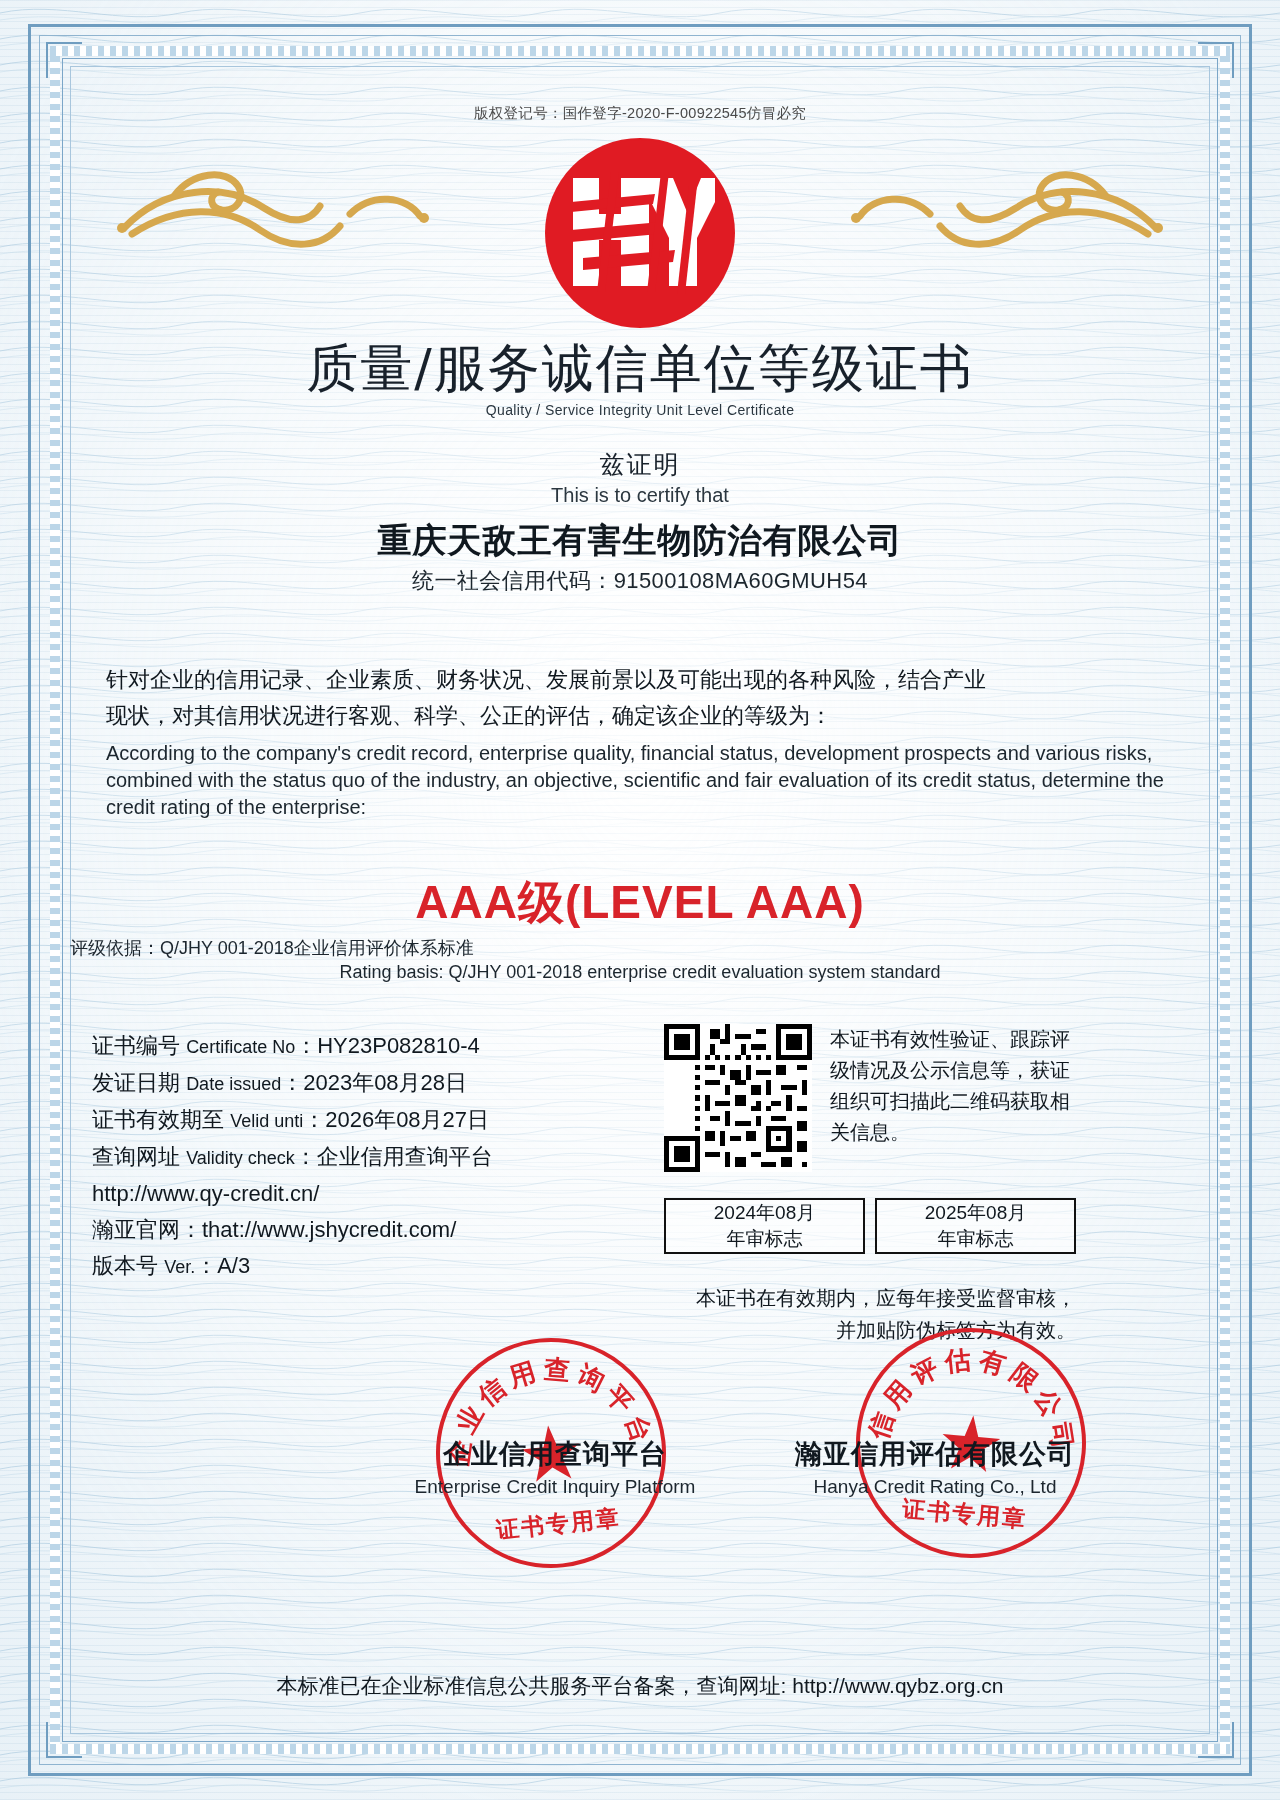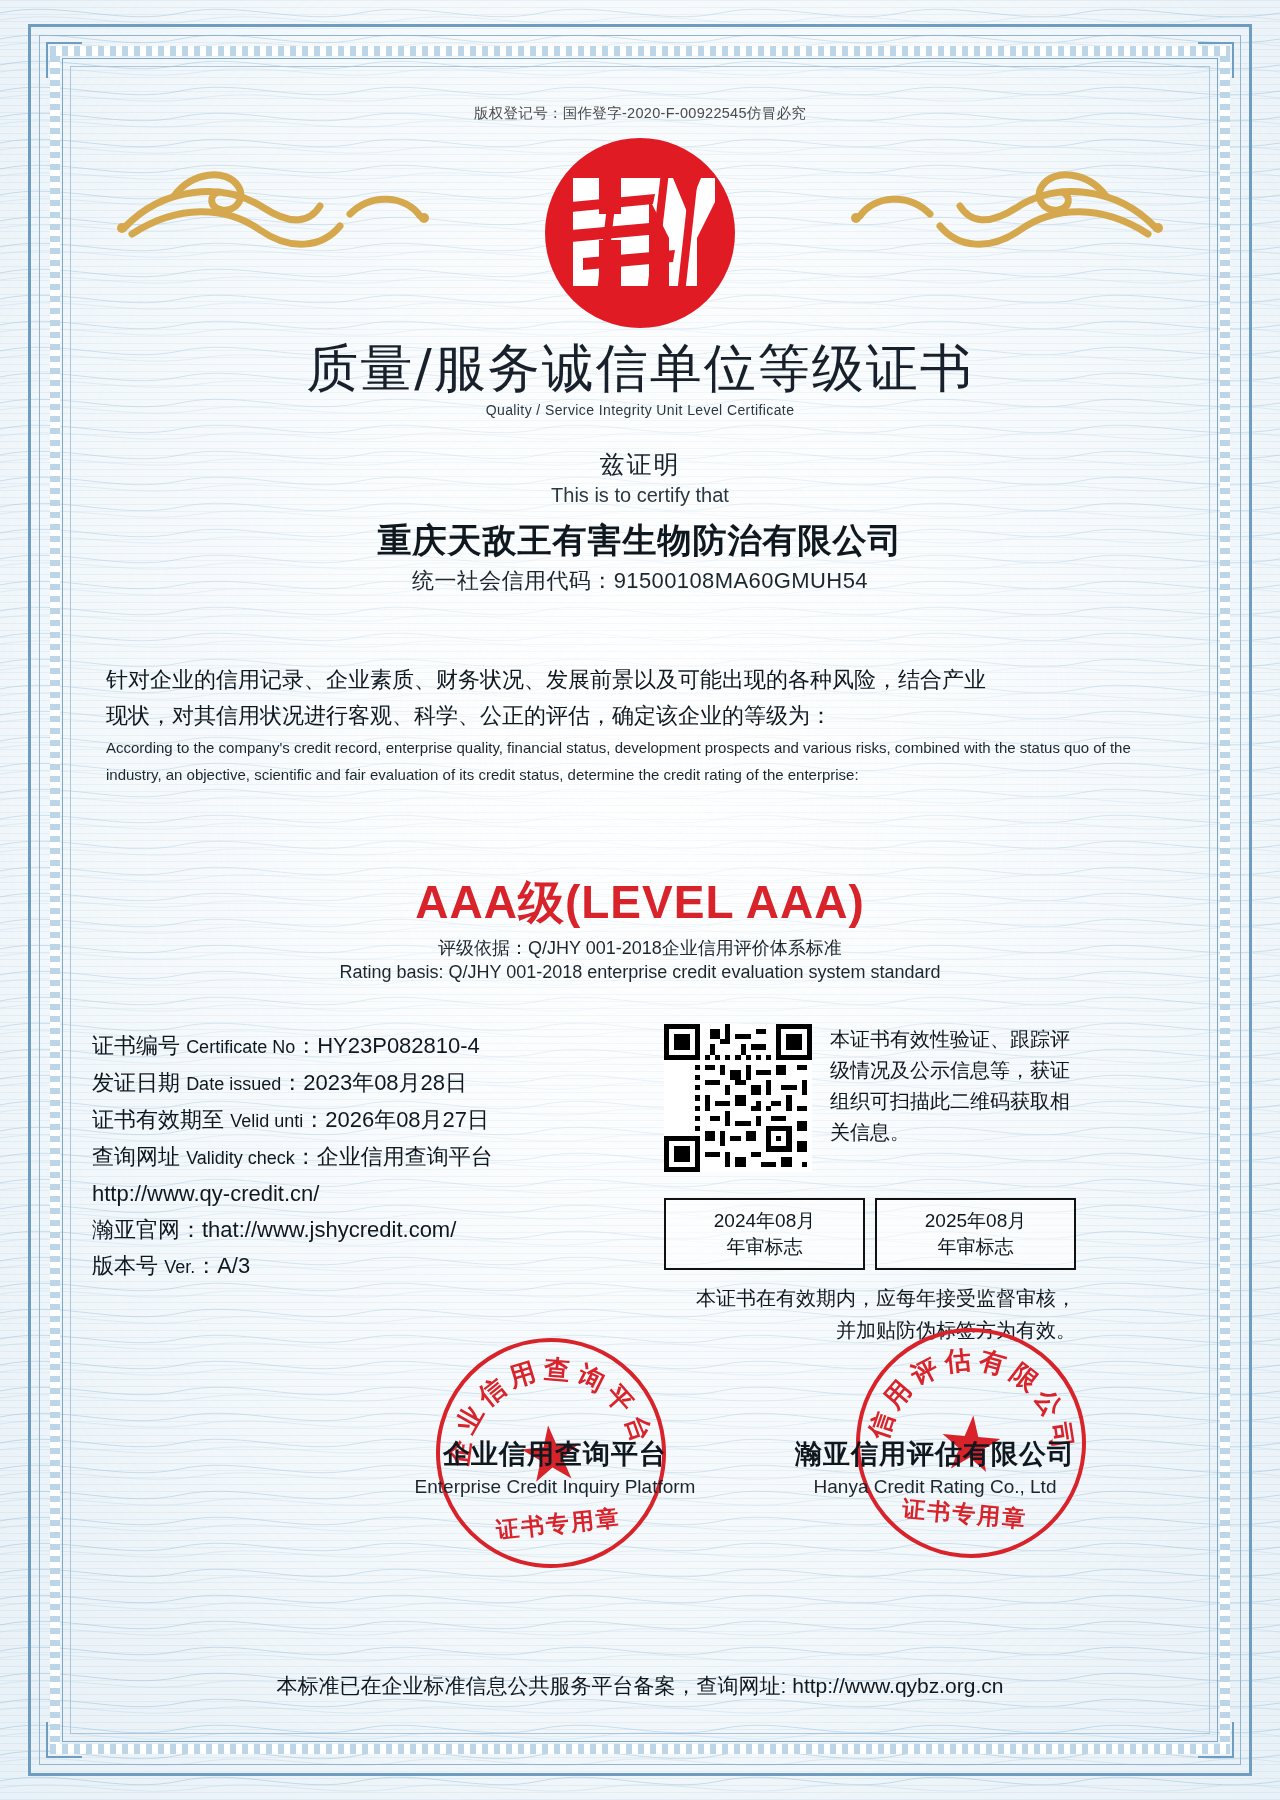--- a/index.html
+++ b/index.html
@@ -111,28 +111,29 @@
   
   .para{
     position:absolute;top:596px;left:36px;right:36px;
   }
   .para-cn{
     font-size:22px;line-height:36px;color:#10181f;text-align:justify;
     text-align-last:left;
   }
   .para-cn .l2{display:block;}
   .para-en{
-    font-size:15px;line-height:27px;color:#1c262e;
+    margin-top:6px;
+    font-size:20px;line-height:27px;color:#1c262e;
   }
   .level{
     position:absolute;top:806px;left:0;right:0;text-align:center;
     font-size:46px;font-weight:bold;color:#d8232a;letter-spacing:1px;
   }
   .basis-cn{
-    position:absolute;top:870px;left:0;right:0;text-align:center;
+    position:absolute;top:870px;left:0;right:0;text-align:left;
     font-size:18px;color:#1c262e;
   }
   .basis-en{
     position:absolute;top:896px;left:0;right:0;text-align:center;
     font-size:18px;color:#1c262e;
   }
   
   .details{
     position:absolute;top:962px;left:22px;width:600px;
     font-size:22px;line-height:36px;color:#10181f;
@@ -142,21 +143,21 @@
   
   .qr-wrap{
     position:absolute;top:958px;left:594px;width:148px;height:148px;
     background:#fff;
   }
   .qr-note{
     position:absolute;top:958px;left:760px;width:246px;
     font-size:20px;line-height:31px;color:#10181f;
   }
   .stamp-boxes{
-    position:absolute;top:1132px;left:594px;width:412px;height:72px;
+    position:absolute;top:1132px;left:594px;width:412px;height:56px;
     display:flex;gap:10px;
   }
   .stamp-box{
     flex:1;border:2px solid #111;
     display:flex;flex-direction:column;align-items:center;justify-content:center;
     font-size:19px;line-height:26px;color:#10181f;background:rgba(255,255,255,.55);
   }
   .audit-note{
     position:absolute;top:1216px;left:594px;width:412px;
     font-size:20px;line-height:32px;color:#10181f;text-align:right;

